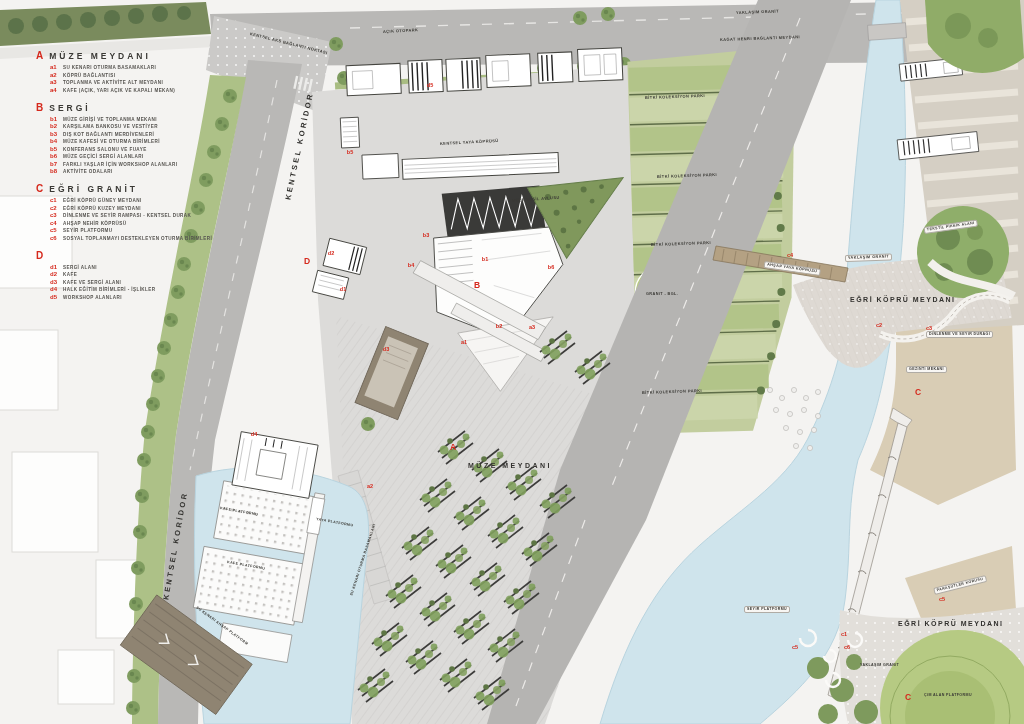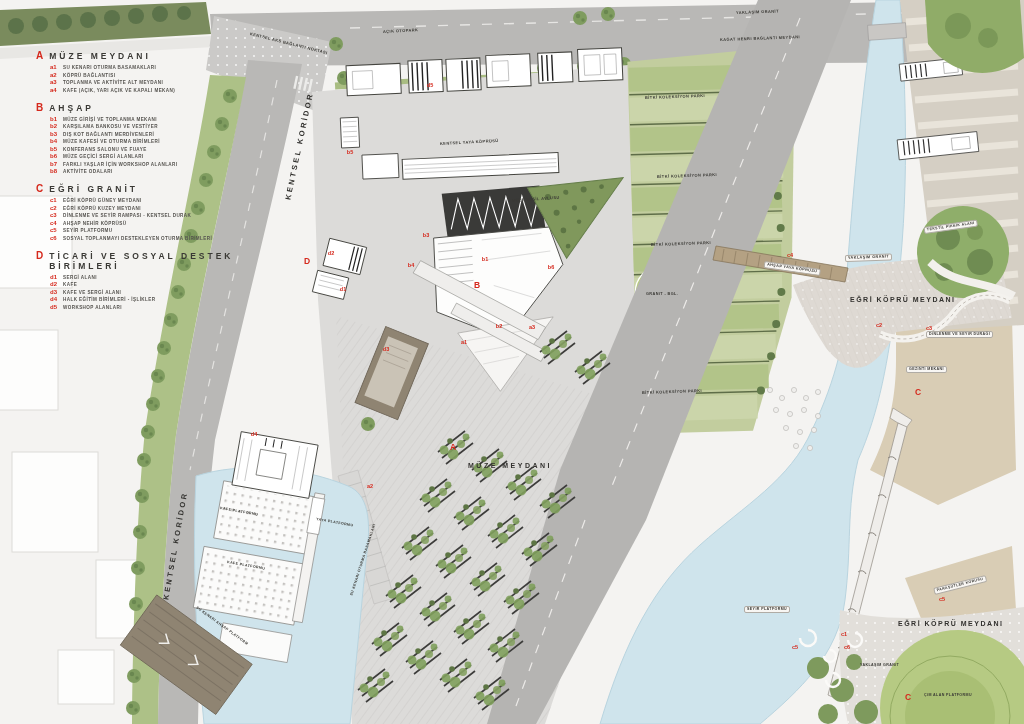--- a/index.html
+++ b/index.html
@@ -543,21 +543,21 @@
           <span class="leg-label">TOPLANMA VE AKTİVİTE ALT MEYDANI</span>
         </div>
         <div class="leg-item">
           <span class="leg-code">a4</span>
           <span class="leg-label">KAFE (AÇIK, YARI AÇIK VE KAPALI MEKAN)</span>
         </div>
       </div>
       <div class="leg-sec">
         <div class="leg-head">
           <span class="leg-letter">B</span>
-          <span class="leg-title">AHŞAP</span>
+          <span class="leg-title">SERGİ</span>
         </div>
         <div class="leg-item">
           <span class="leg-code">b1</span>
           <span class="leg-label">MÜZE GİRİŞİ VE TOPLANMA MEKANI</span>
         </div>
         <div class="leg-item">
           <span class="leg-code">b2</span>
           <span class="leg-label">KARŞILAMA BANKOSU VE VESTİYER</span>
         </div>
         <div class="leg-item">
@@ -611,21 +611,20 @@
           <span class="leg-label">SEYİR PLATFORMU</span>
         </div>
         <div class="leg-item">
           <span class="leg-code">c6</span>
           <span class="leg-label">SOSYAL TOPLANMAYI DESTEKLEYEN OTURMA BİRİMLERİ</span>
         </div>
       </div>
       <div class="leg-sec">
         <div class="leg-head">
           <span class="leg-letter">D</span>
-          <span class="leg-title">TİCARİ VE SOSYAL DESTEK BİRİMLERİ</span>
         </div>
         <div class="leg-item">
           <span class="leg-code">d1</span>
           <span class="leg-label">SERGİ ALANI</span>
         </div>
         <div class="leg-item">
           <span class="leg-code">d2</span>
           <span class="leg-label">KAFE</span>
         </div>
         <div class="leg-item">

